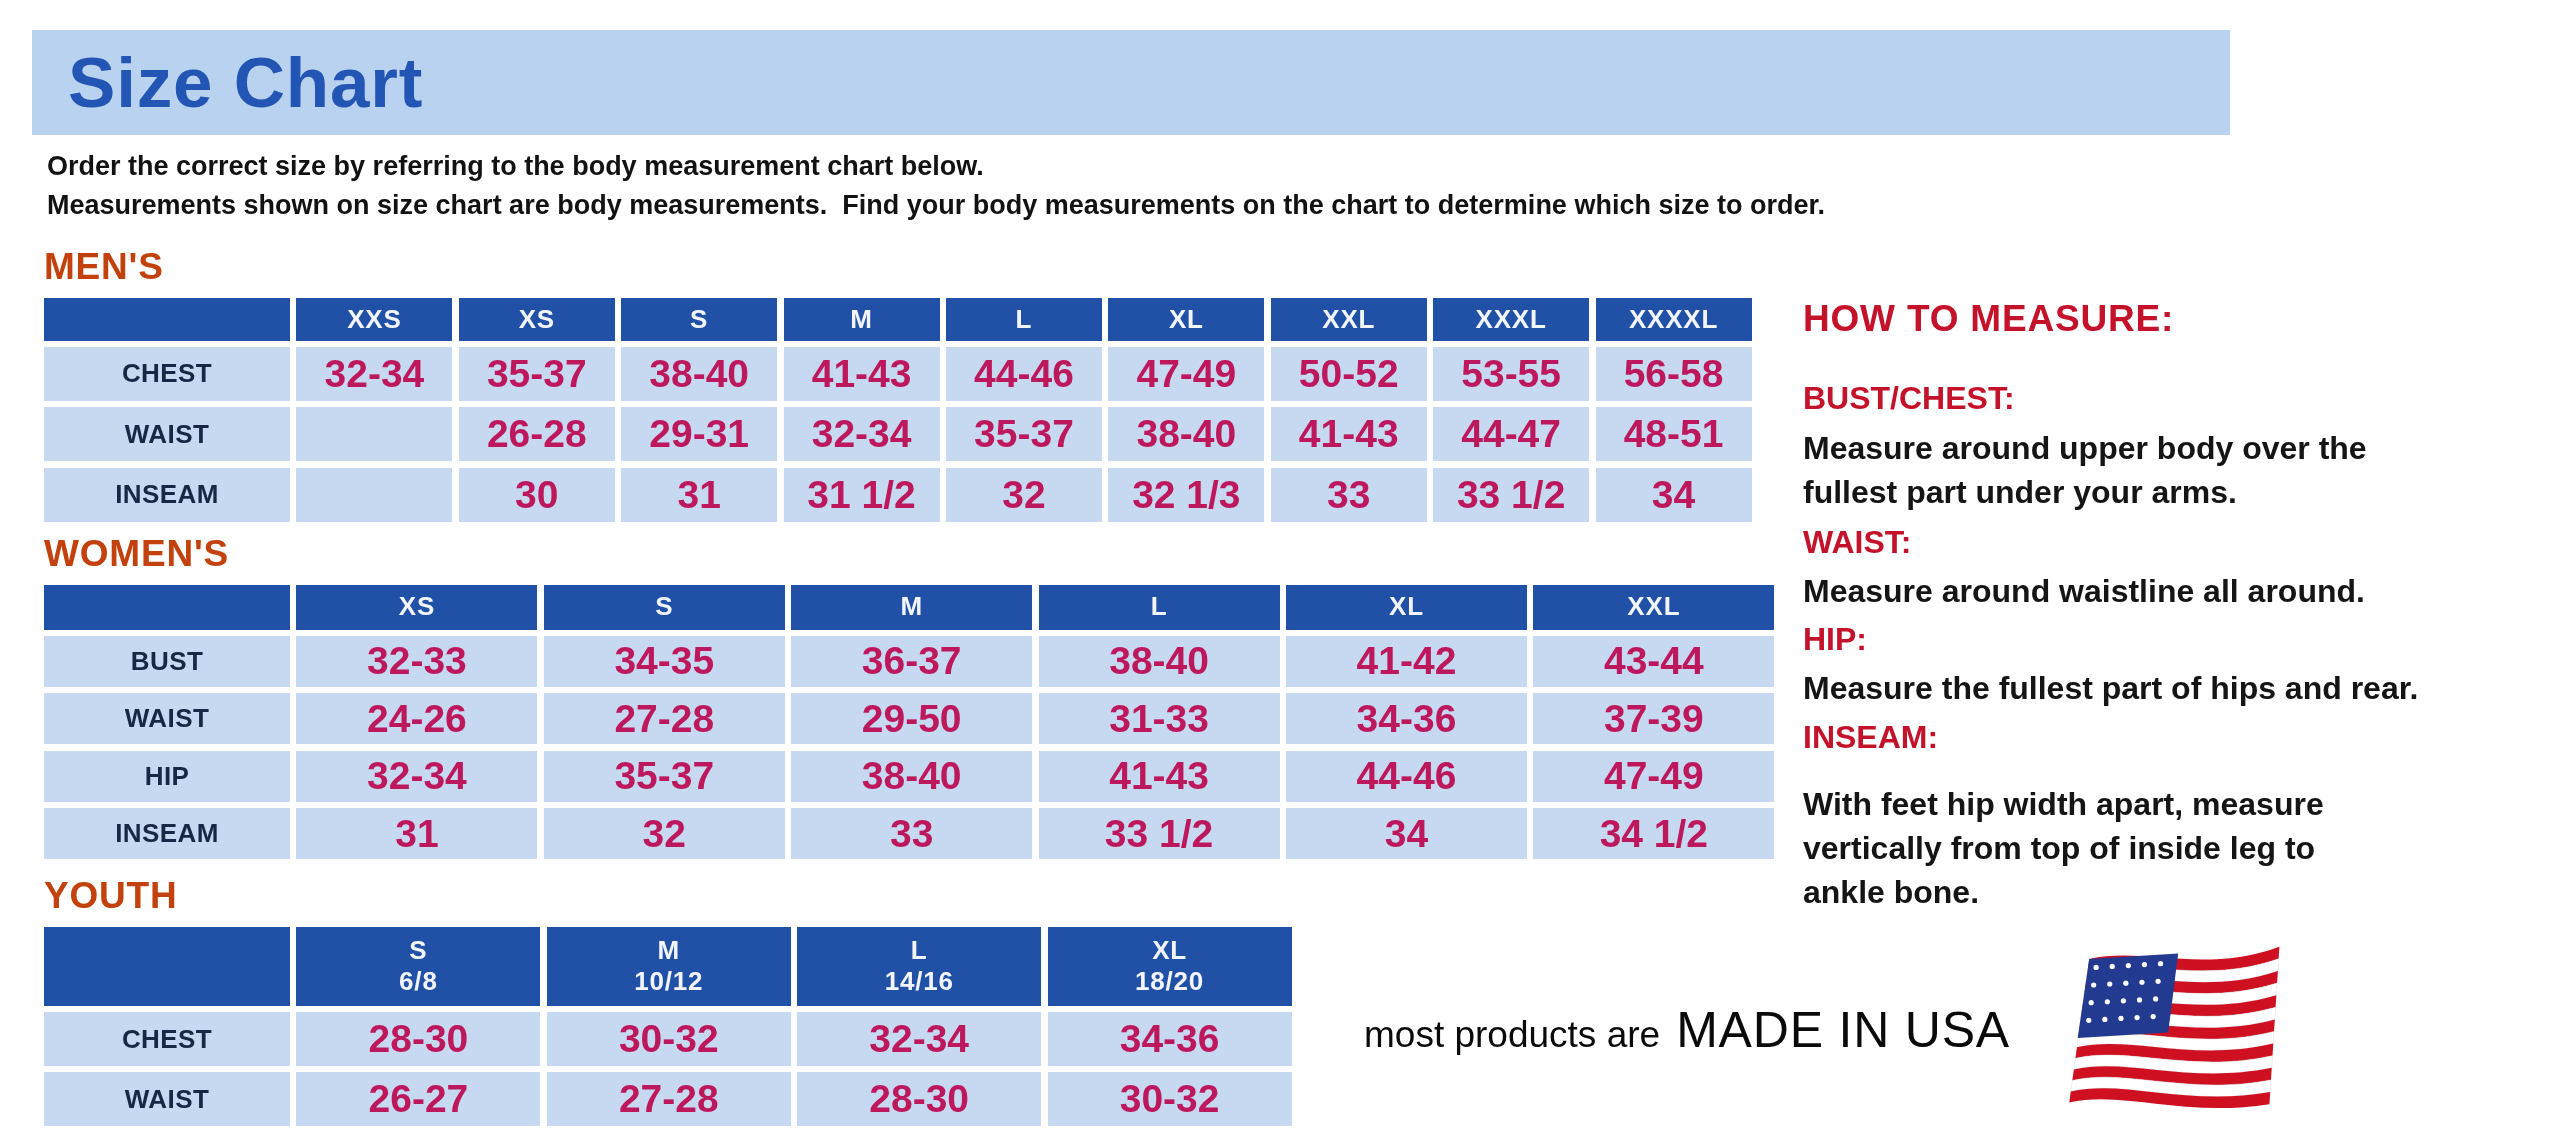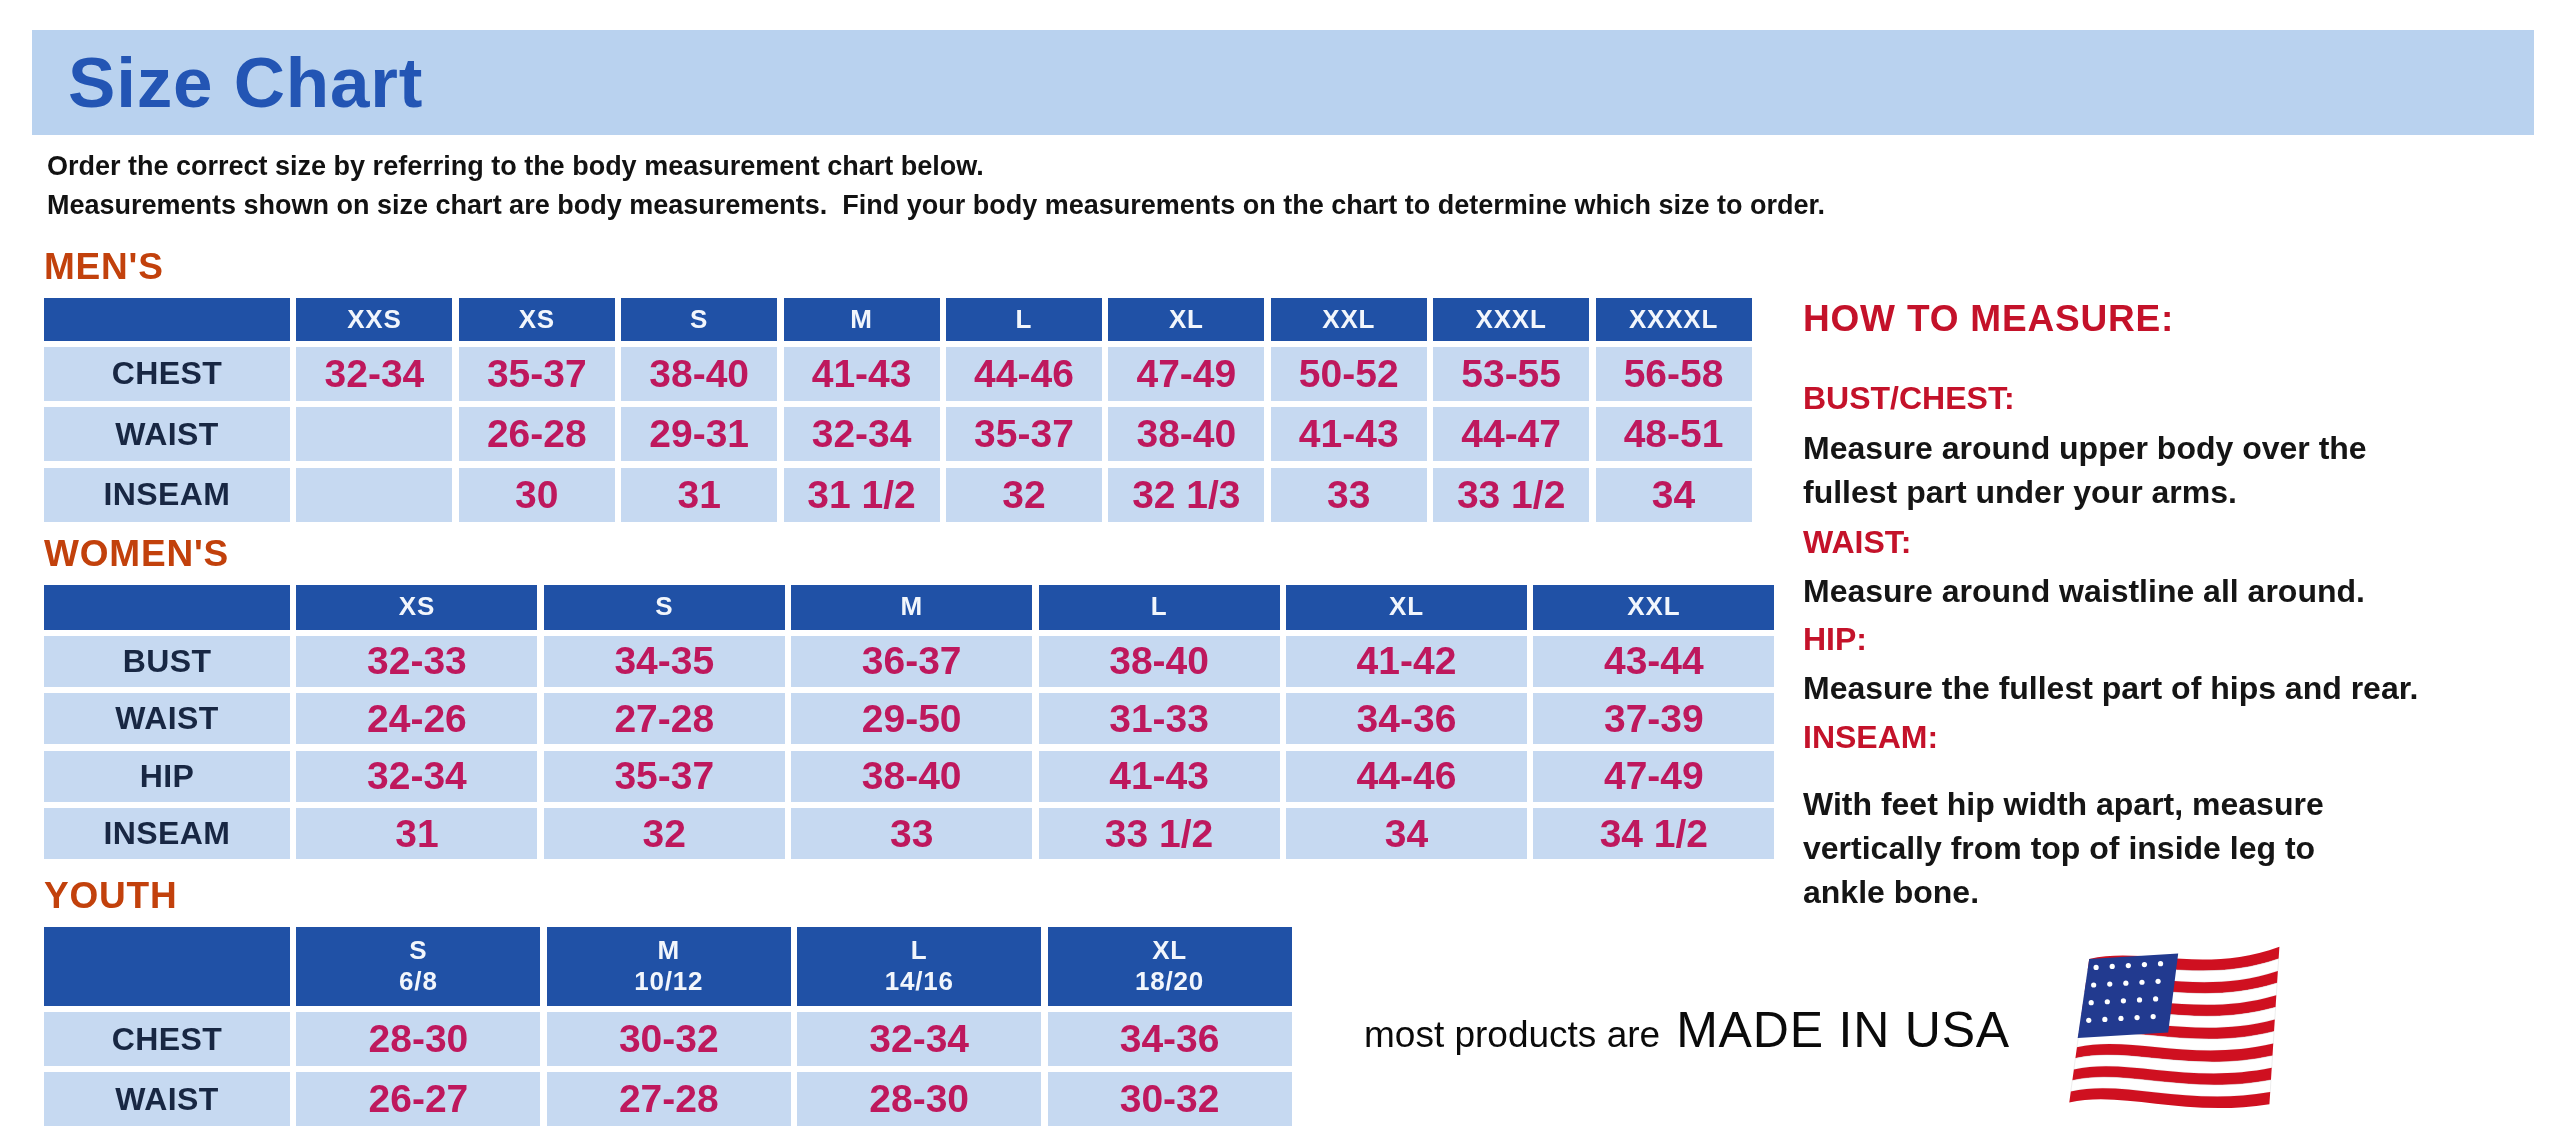--- a/index.html
+++ b/index.html
@@ -2,21 +2,21 @@
 <html style="font-size:13px"><head>
 <meta charset="utf-8">
 <style>
   html,body{margin:0;padding:0;}
   body{
     width:2576px;height:1132px;position:relative;background:#ffffff;
     font-family:"Liberation Sans", sans-serif;overflow:hidden;
   }
   
   .banner{
-    position:absolute;left:32px;top:30px;width:2502px;height:105px;
+    position:absolute;left:32px;top:30px;width:2198px;height:105px;
     background:#b9d2ef;display:flex;align-items:center;
   }
   .banner h1{
     margin:0 0 0 36px;font-size:71px;font-weight:700;color:#2355b4;
     letter-spacing:0.8px;line-height:105px;
   }
   
   .intro{
     position:absolute;left:47px;top:147px;margin:0;
     font-size:27px;line-height:39px;font-weight:700;color:#121212;
@@ -31,21 +31,21 @@
   .section-heading + .size-table{margin-top:9.6px;}
   .size-table{display:grid;gap:6.4px;margin-bottom:11.2px;}
   .table-mens{grid-template-columns:246px repeat(9,156px);grid-template-rows:43px repeat(3,54px);}
   .table-womens{grid-template-columns:246px repeat(6,241px);grid-template-rows:45px repeat(4,51px);margin-bottom:16px;}
   .table-youth{grid-template-columns:246px repeat(4,244px);grid-template-rows:79px repeat(2,54px);}
   .cell{display:flex;align-items:center;justify-content:center;text-align:center;}
   .cell.head{
     background:#2051a6;color:#f2f6fc;font-weight:700;font-size:26px;
     white-space:pre-line;line-height:1.2;letter-spacing:0.8px;
   }
-  .cell.label{background:#c6d9f1;color:#182743;font-weight:700;font-size:32px;letter-spacing:0.4px;}
+  .cell.label{background:#c6d9f1;color:#182743;font-weight:700;font-size:26px;letter-spacing:0.4px;}
   .cell.data{background:#c6d9f1;color:#be185d;font-weight:700;font-size:39px;}
   
   .measure-col{position:absolute;left:1803px;top:299px;width:778px;}
   .measure-title{margin:0;font-size:37px;line-height:40px;font-weight:700;color:#c4122a;letter-spacing:0.8px;}
   .measure-label{margin:0;font-size:32px;line-height:35px;font-weight:700;color:#c4122a;}
   .measure-text{margin:0;font-size:32px;line-height:44px;font-weight:700;color:#151515;white-space:pre-line;}
   .m-label-bust{margin-top:42px;}
   .m-text-bust{margin-top:10.4px;}
   .m-label-waist{margin-top:10.4px;}
   .m-text-waist{margin-top:9.6px;}

